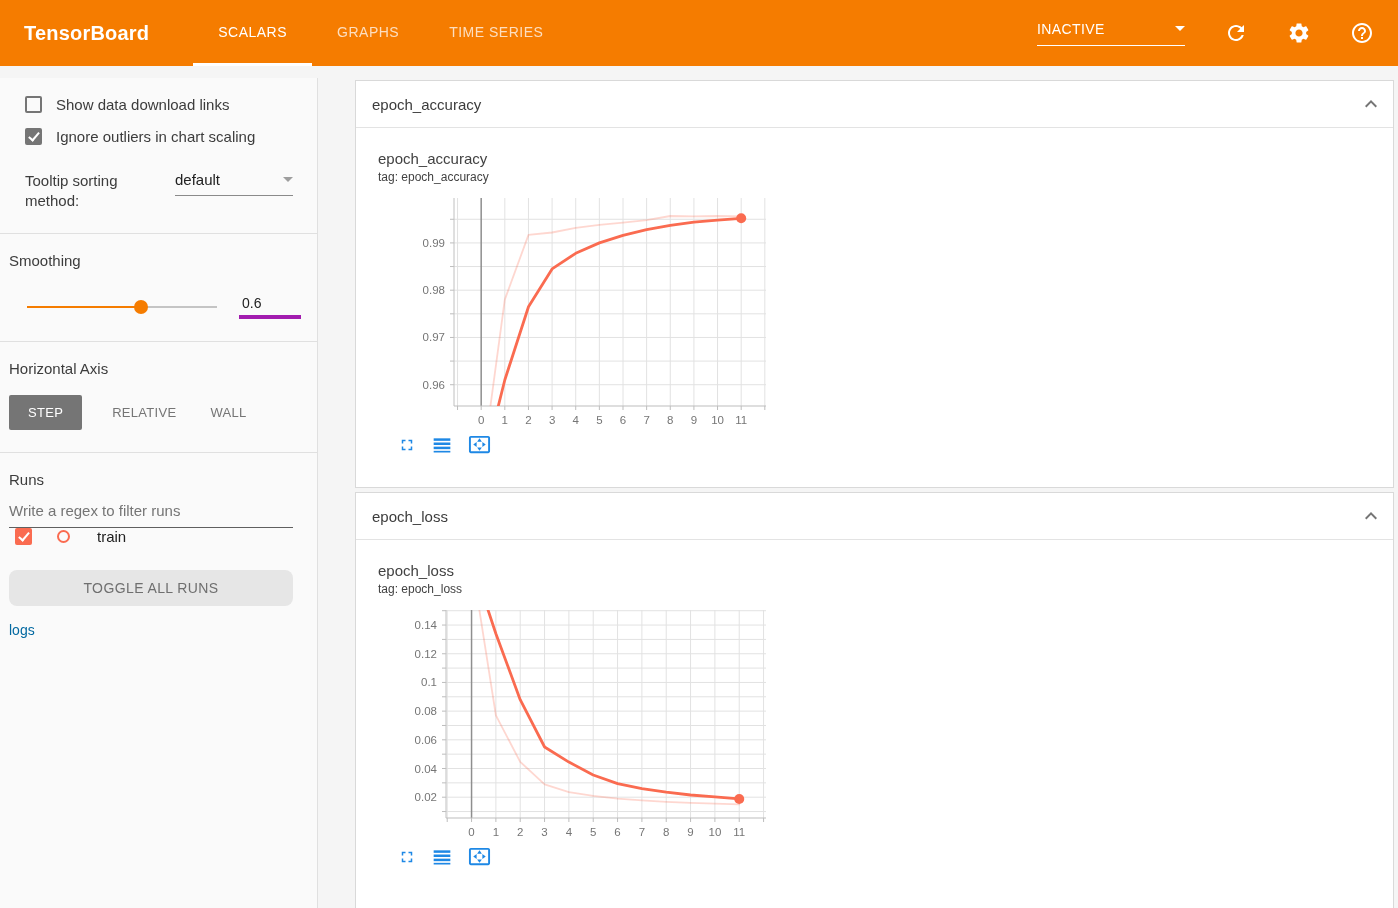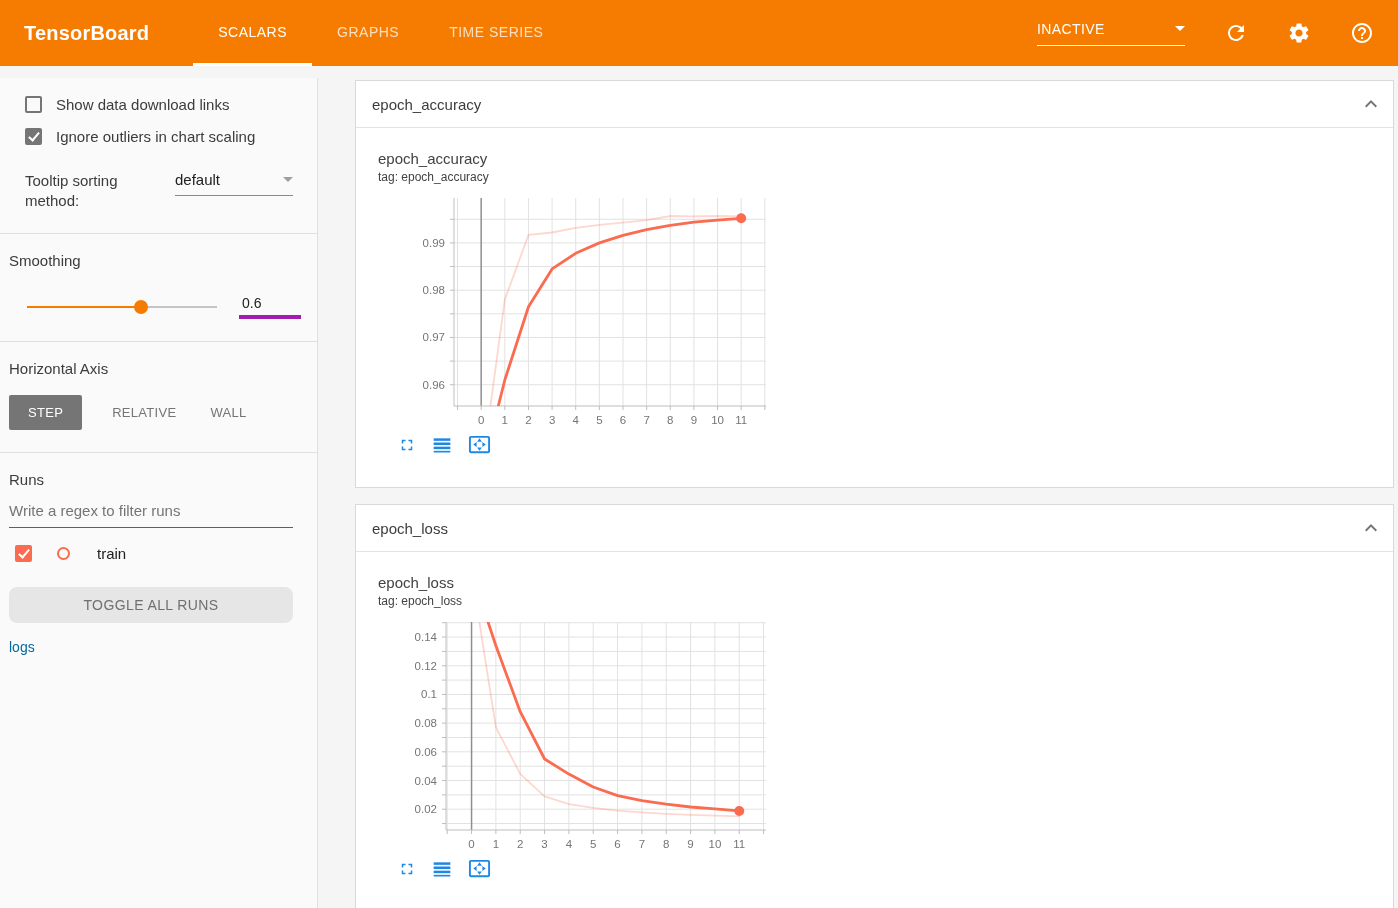--- a/index.html
+++ b/index.html
@@ -49,31 +49,31 @@
   .smooth-value { margin-left:22px; width:62px; border:none; border-bottom:4px solid #a21caf;
     background:transparent; font-size:14px; color:#212121; padding:0 0 4px 3px;
     font-family:"Liberation Sans",sans-serif; }
   .axis-buttons { display:flex; align-items:center; gap:26px; margin-top:18px; }
   .axis-btn { font-size:13px; letter-spacing:.3px; color:#757575; padding:10px 4px; cursor:pointer;
     border-radius:2px; background:transparent; border:none; font-family:"Liberation Sans",sans-serif; }
   .axis-btn.active { background:#757575; color:#fff; padding:10px 19px; }
   .filter-input { width:100%; border:none; border-bottom:1px solid #5f5f5f; background:transparent;
     font-size:15px; padding:14px 0 8px; color:#212121; font-family:"Liberation Sans",sans-serif; }
   .filter-input::placeholder { color:#757575; opacity:1; }
-  .run-row { display:flex; align-items:center; margin-top:17px; gap:25px; padding-left:6px; cursor:pointer; }
+  .run-row { display:flex; align-items:center; margin-top:0; gap:25px; padding-left:6px; cursor:pointer; }
   .run-circle { width:13px; height:13px; border:2px solid var(--run-color,#fa6b50); border-radius:50%; }
   .run-label { font-size:15px; color:#212121; margin-left:2px; }
   .toggle-all { margin-top:25px; width:100%; height:36px; background:#e6e6e6; border:none; color:#6f6f6f;
     font-size:14px; letter-spacing:.4px; border-radius:8px; cursor:pointer; font-family:"Liberation Sans",sans-serif; }
   .logs-label { margin-top:16px; color:#0369a1; font-size:14px; }
 
   
   .main { position:absolute; left:318px; top:66px; right:0; bottom:0; background:#f5f5f5;
     padding:14px 4px 0 37px; overflow:hidden; }
-  .card { background:#fff; border:1px solid #d9d9d9; margin-bottom:16px; }
+  .card { background:#fff; border:1px solid #d9d9d9; margin-bottom:4px; }
   .card-header { height:46px; display:flex; align-items:center; justify-content:space-between;
     padding:0 10px 0 16px; font-size:15px; color:#3c3c3c; cursor:pointer; }
   .card-body { border-top:1px solid #e3e3e3; padding:22px 0 24px 22px; }
   #card-0 .card-body { height:360px; }
   #card-1 .card-body { height:420px; }
   .chart-title { font-size:15px; color:#424242; }
   .chart-tag { font-size:12px; color:#424242; margin-top:3px; }
   svg.chart { margin-top:6px; display:block; font-family:"Liberation Sans",sans-serif; }
   .chart-toolbar { display:flex; align-items:center; gap:16px; margin-top:5px; margin-left:20px; }
   .chart-toolbar .icon-btn svg { fill:#1e88e5; }

